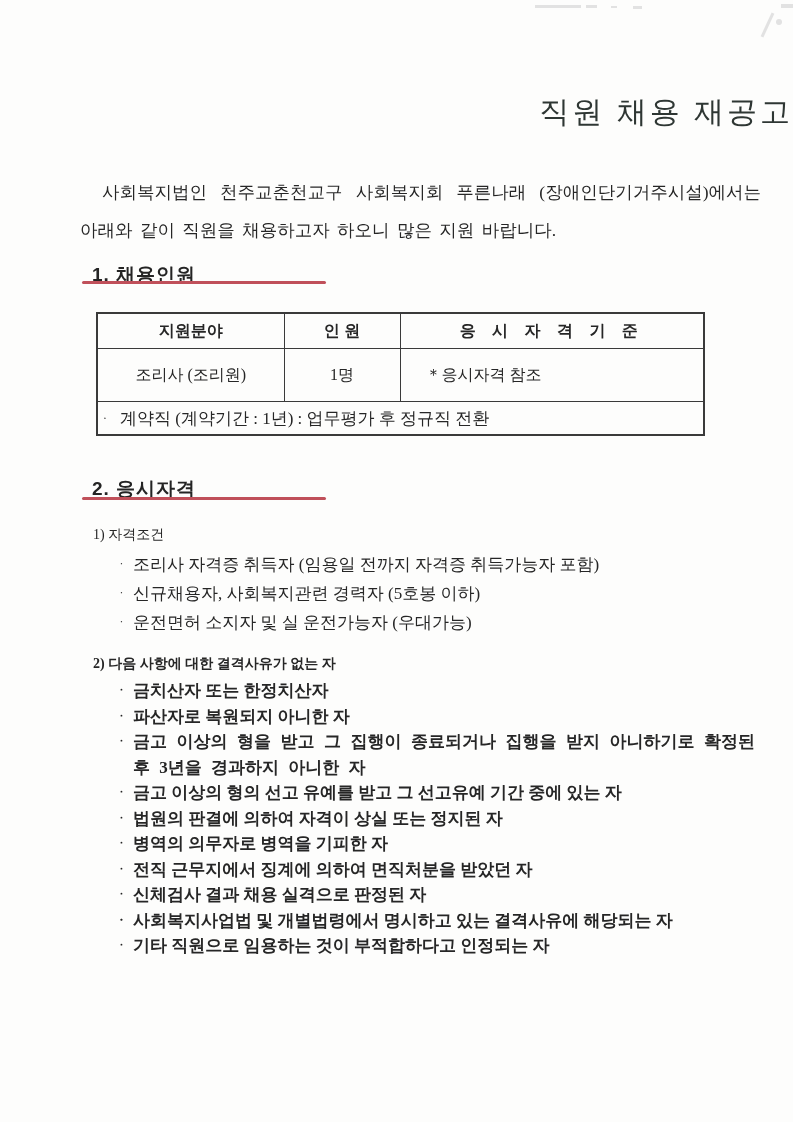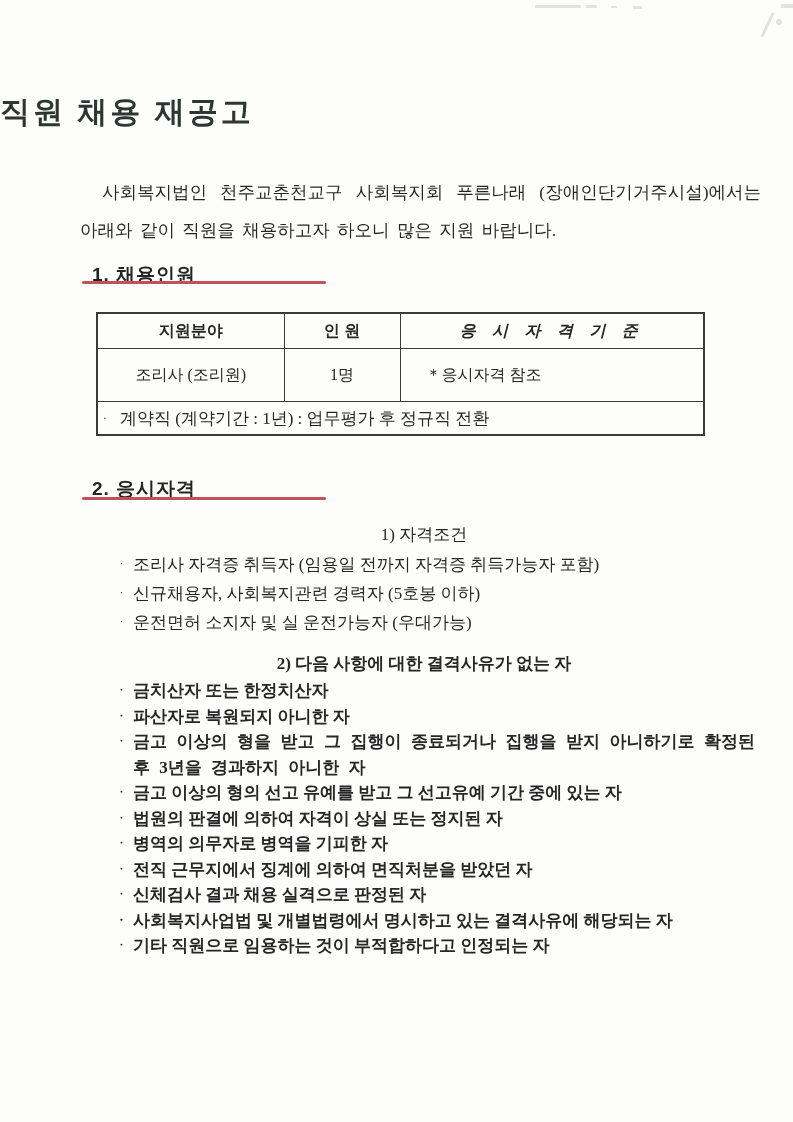--- a/index.html
+++ b/index.html
@@ -11,23 +11,23 @@
     font-family:"Liberation Serif", serif;
     color:var(--text, #262626);
   }
 
   
   .artifact { position:absolute; background:#e2e2e2; }
 
   
   .doc-title {
     position:absolute; top:92px; left:0; width:100%;
-    margin:0; text-align:left;
+    margin:0; text-align:right;
     font-family:"Liberation Sans", sans-serif;
-    font-weight:bold; font-size:30px; letter-spacing:3px;
+    font-weight:normal; font-size:30px; letter-spacing:3px;
     color:var(--title, #2e3633);
   }
 
   
   .intro {
     position:absolute; top:169px; left:76px; width:681px;
     margin:4px; font-size:17.5px; line-height:38px;
     text-align:justify; text-indent:22px;
     word-spacing:3px;
   }
@@ -52,33 +52,33 @@
     table-layout:fixed;
   }
   .recruit-table th, .recruit-table td {
     border:1.5px solid var(--border, #3a3a3a);
     font-size:16px; padding:0;
   }
   .recruit-table th {
     font-family:"Liberation Sans", sans-serif;
     font-weight:bold; height:34px; text-align:center;
   }
-  .recruit-table th.sp { letter-spacing:6px;font-style:italic; }
+  .recruit-table th.sp { letter-spacing:6px; }
   .recruit-table td { height:52px; text-align:center; }
   .recruit-table td.left { text-align:left; padding-left:25px; }
   .recruit-table td.note {
     height:32px; text-align:left; 
     font-size:17px;
   }
   .col1 { width:187px; } .col2 { width:116px; } .col3 { width:304px; }
   .note .blt-inline { margin-right:8px; font-size:14px; }
 
   
   .list-block { position:absolute; left:93px; top:520px; width:662px; }
-  .group-label { font-size:17px; line-height:30px;text-align:center; }
+  .group-label { font-size:14px; line-height:30px; }
   .g2 { margin-top:13px;font-weight:bold; }
   .g2 .group-label { line-height:28px; }
   .item { position:relative; padding-left:40px; font-size:17px; line-height:29px; }
   .g2 .item { line-height:25.5px; }
   .item .blt { position:absolute; left:22px; top:0; font-size:13px; }
   .item.justify { text-align:justify; word-spacing:5px; }
 </style>
 </head>
 <body>
 

